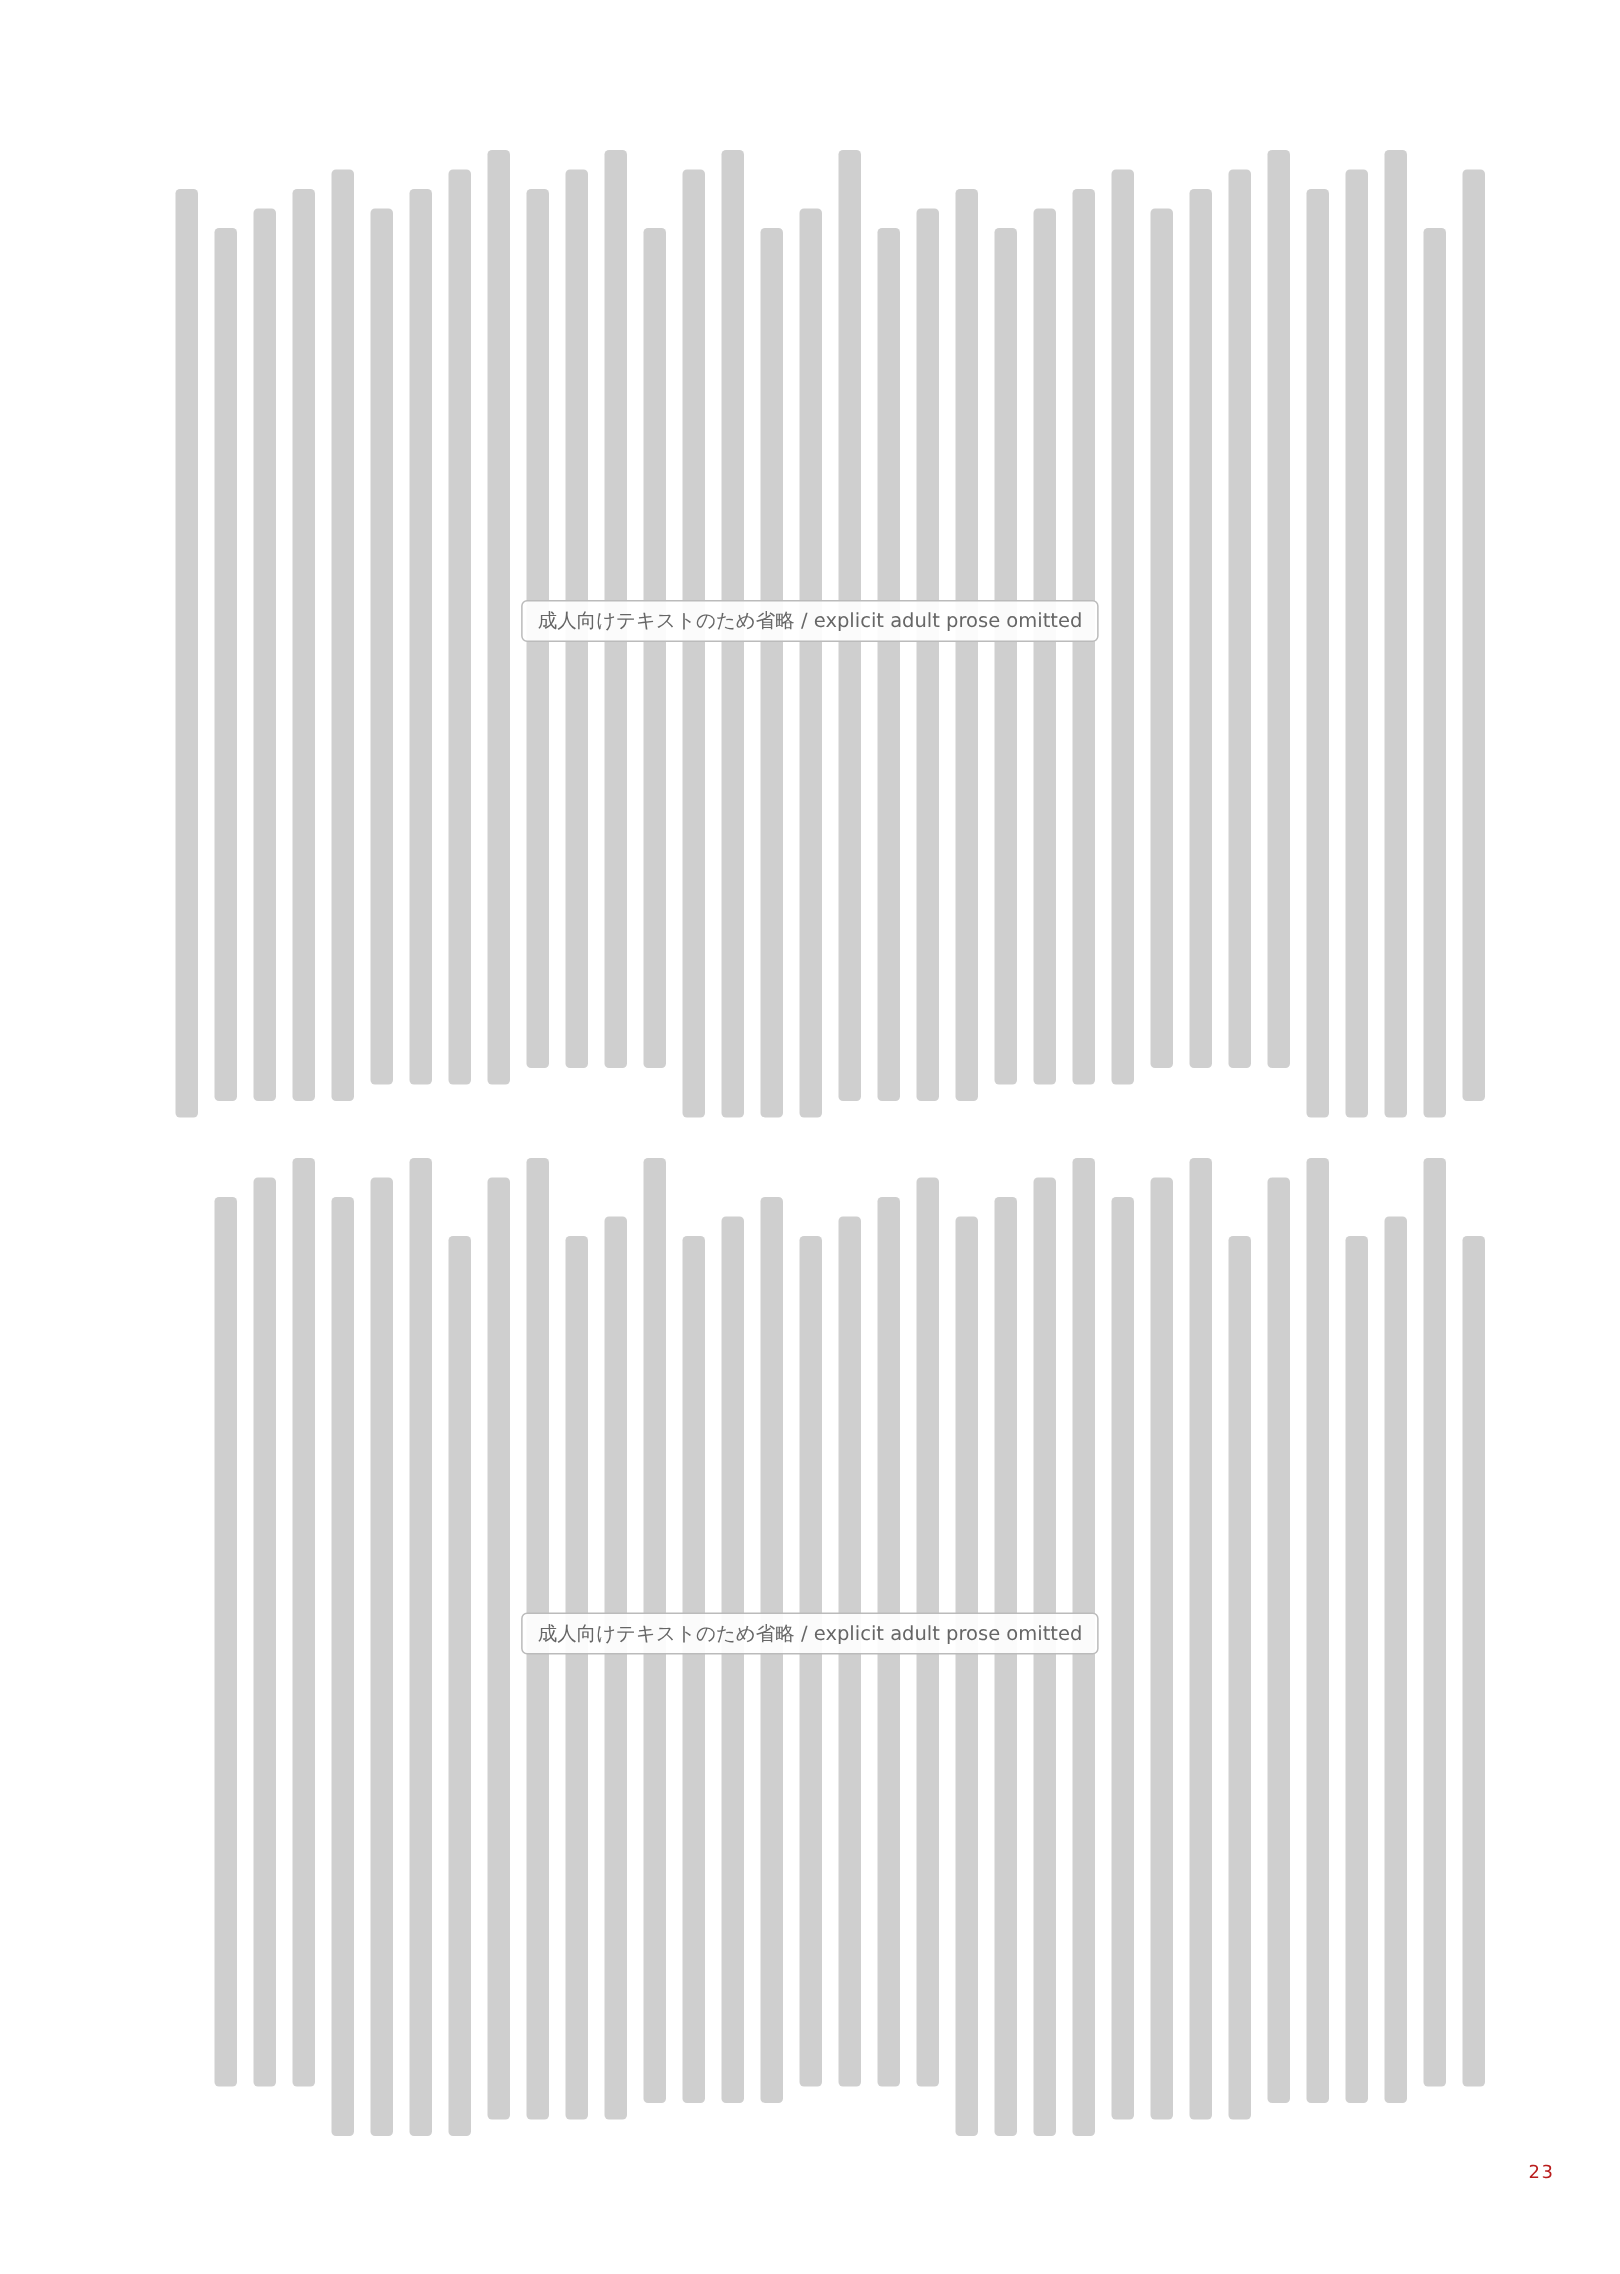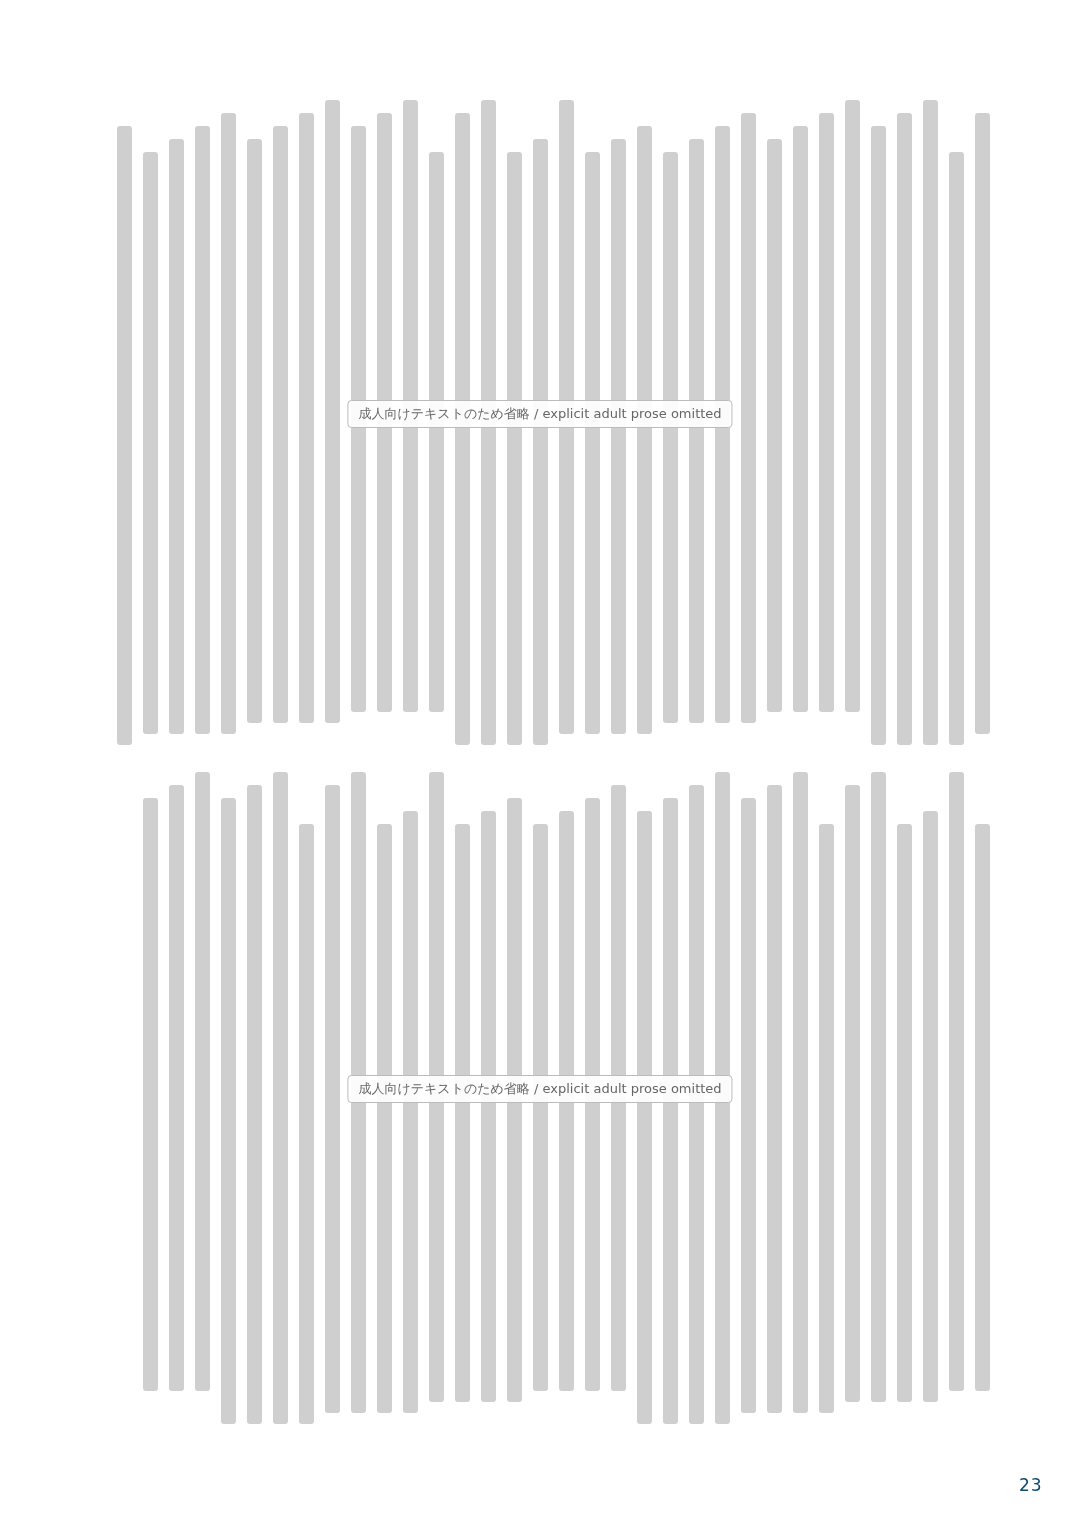--- a/index.html
+++ b/index.html
@@ -46,23 +46,23 @@
     font-size: 13px;
     padding: 4px 10px;
     white-space: nowrap;
     text-align: center;
   }
   .note-top    { top: 400px; }
   .note-bottom { top: 1075px; }
   .page-number {
     position: absolute;
     left: 1019px;
-    top: 1475px;
-    font-size: 17px;
-    color: #0c4a6e;
+    top: 1441px;
+    font-size: 12px;
+    color: #b91c1c;
     letter-spacing: 1px;
   }
 </style>
 </head>
 <body>
 
 <div class="page">
 
   <div class="text-band band-top">
       <div class="col" style="margin-top: 13px; height: 621px;"></div>

